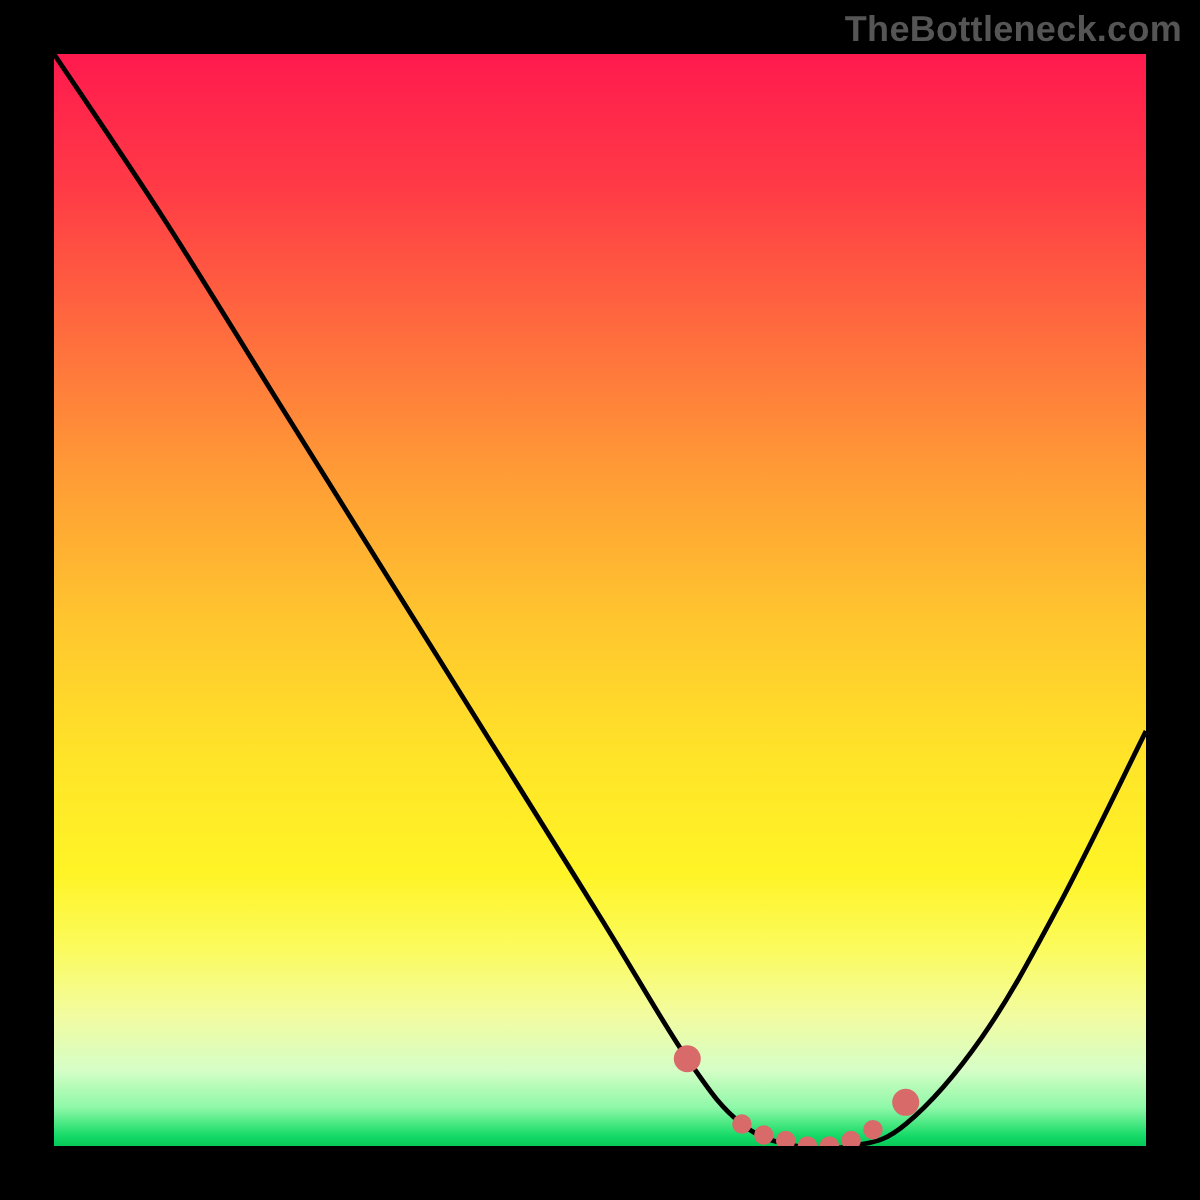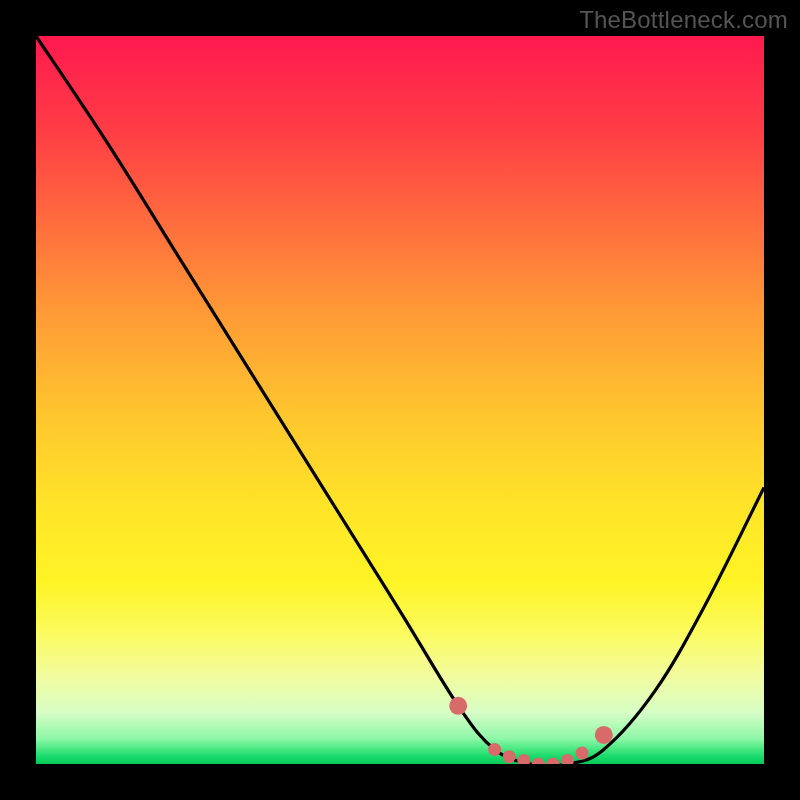--- a/index.html
+++ b/index.html
@@ -41,21 +41,21 @@
       #14d968 99.1%,
       #07c957 100%
     );
   }
   .watermark {
     position: absolute;
     top: 6px;
     right: 12px;
     color: #555;
     font-size: 24px;
-    font-weight: 400;
+    font-weight: 700;
     letter-spacing: 0.2px;
     user-select: none;
   }
   svg.curve {
     position: absolute;
     left: 0;
     top: 0;
   }
 </style>
 </head>

